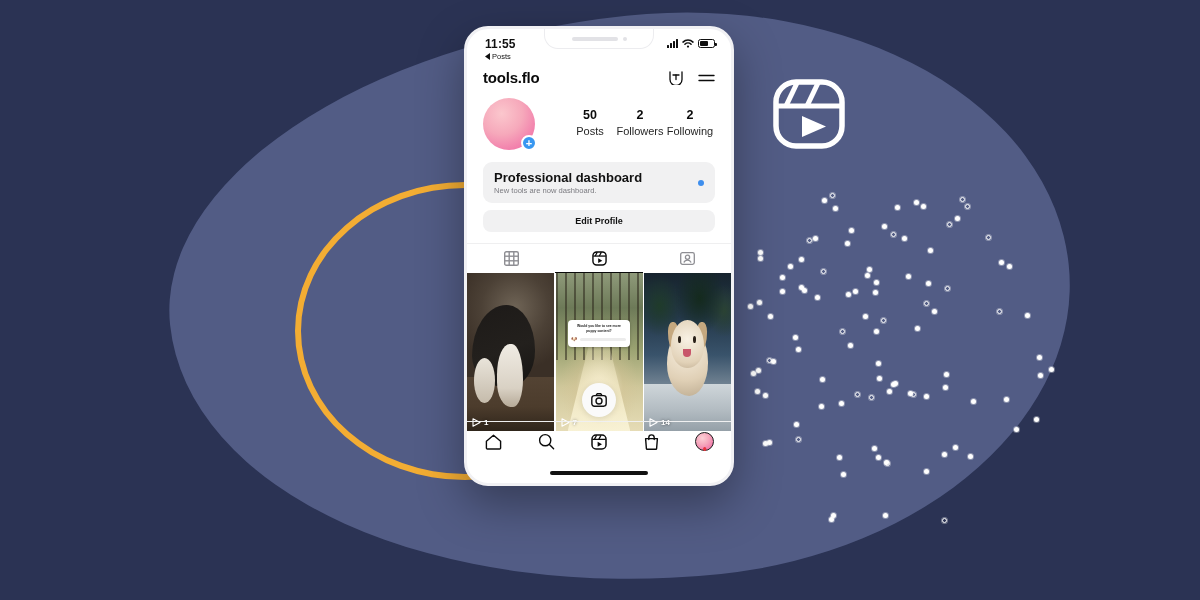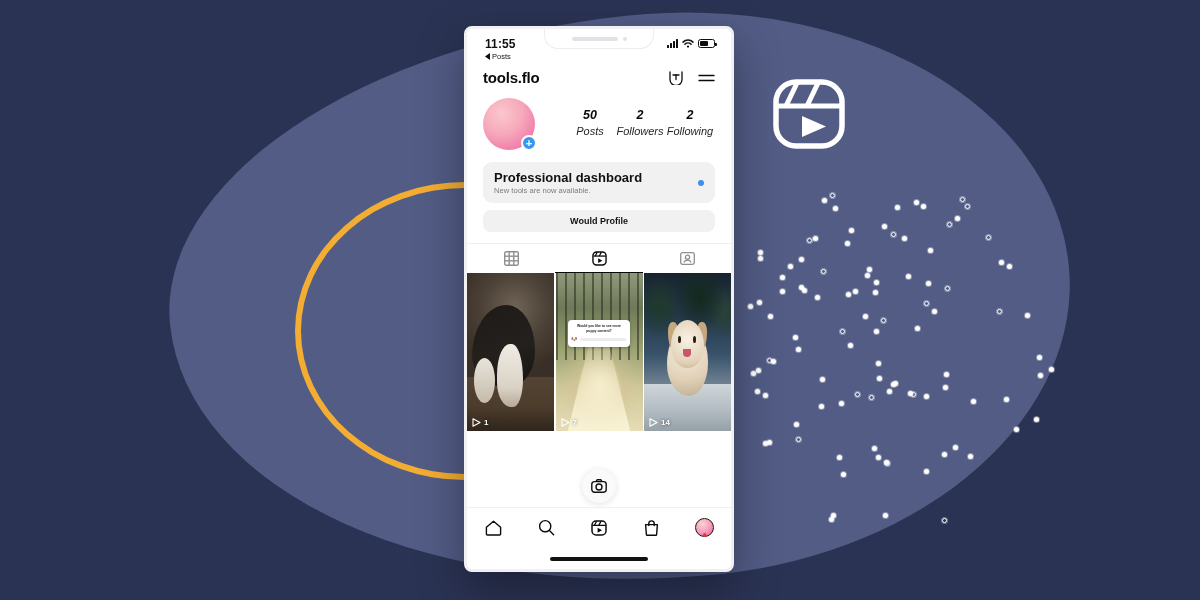--- a/index.html
+++ b/index.html
@@ -50,23 +50,23 @@
   .reels-logo {
     position: absolute;
     left: 772px; top: 78px;
     width: 74px; height: 72px;
   }
 
   
   .phone {
     position: absolute;
     left: 464px; top: 26px;
-    width: 270px; height: 546px;
+    width: 270px; height: 460px;
     background: #ffffff;
-    border-radius: 8px;
+    border-radius: 24px;
     border: 3px solid #f1f1f4;
     box-shadow: 0 18px 46px rgba(0,0,0,0.35);
     overflow: hidden;
   }
   .notch {
     position: absolute;
     left: 50%; top: 0;
     transform: translateX(-50%);
     width: 110px; height: 20px;
     background: #ffffff;
@@ -154,21 +154,21 @@
   .avatar-plus {
     position: absolute; right: -2px; bottom: -1px;
     width: 16px; height: 16px; border-radius: 50%;
     background: #3897f0;
     border: 2px solid #ffffff;
     color: #fff; font-size: 11px; font-weight: bold;
     display: flex; align-items: center; justify-content: center;
     line-height: 1;
   }
   .stats { margin-left: auto; display: flex; gap: 0; }
-  .stat { width: 50px; text-align: center; font-style: italic; }
+  .stat { width: 50px; text-align: center; }
   .stat .num { font-size: 12.5px; font-weight: bold; color: #0b0b0b; line-height: 1.25; }
   .stat .lbl { font-size: 11px; color: #262626; line-height: 1.4; }
 
   
   .dash-card {
     margin: 12px 16px 0 16px;
     background: #f1f1f2;
     border-radius: 9px;
     padding: 8px 11px;
     position: relative;
@@ -567,25 +567,25 @@
         </div>
         <div class="stat">
           <div class="num">2</div>
           <div class="lbl">Following</div>
         </div>
       </div>
     </div>
 
     <div class="dash-card">
       <div class="dash-title">Professional dashboard</div>
-      <div class="dash-sub">New tools are now available.</div>
+      <div class="dash-sub">New tools are now dashboard.</div>
       <span class="dash-dot"></span>
     </div>
 
-    <button class="edit-btn">Would Profile</button>
+    <button class="edit-btn">Edit Profile</button>
 
     <div class="ig-tabs">
       <div class="ig-tab">
         <svg class="glyph" width="15" height="15" viewBox="0 0 15 15">
           <rect x="0.7" y="0.7" width="13.6" height="13.6" rx="1.6" fill="none" stroke="#8e8e93" stroke-width="1.4"></rect>
           <line x1="5.2" y1="1" x2="5.2" y2="14" stroke="#8e8e93" stroke-width="1.4"></line>
           <line x1="9.8" y1="1" x2="9.8" y2="14" stroke="#8e8e93" stroke-width="1.4"></line>
           <line x1="1" y1="5.2" x2="14" y2="5.2" stroke="#8e8e93" stroke-width="1.4"></line>
           <line x1="1" y1="9.8" x2="14" y2="9.8" stroke="#8e8e93" stroke-width="1.4"></line>
         </svg>

